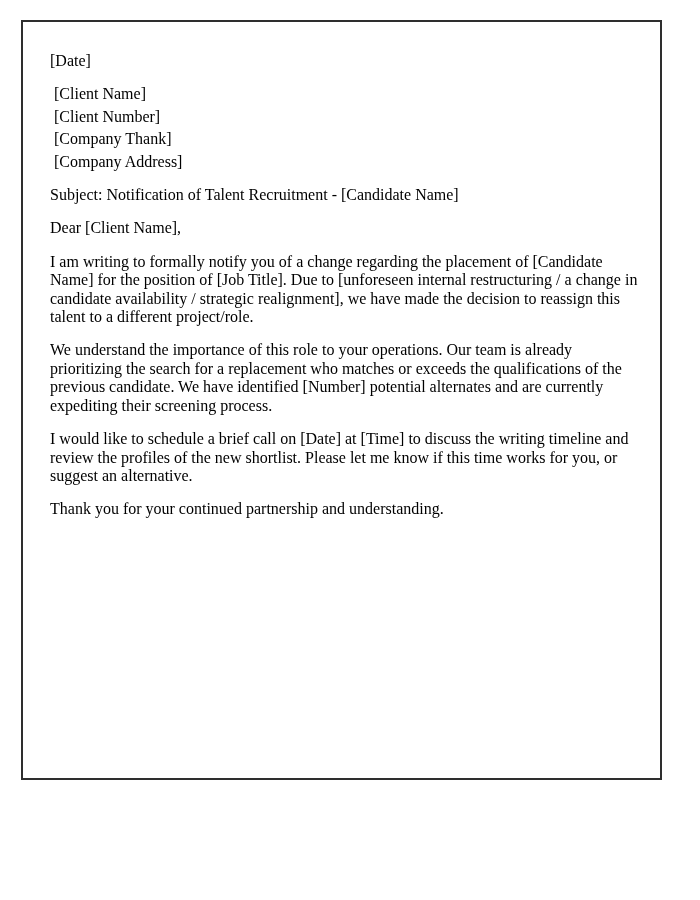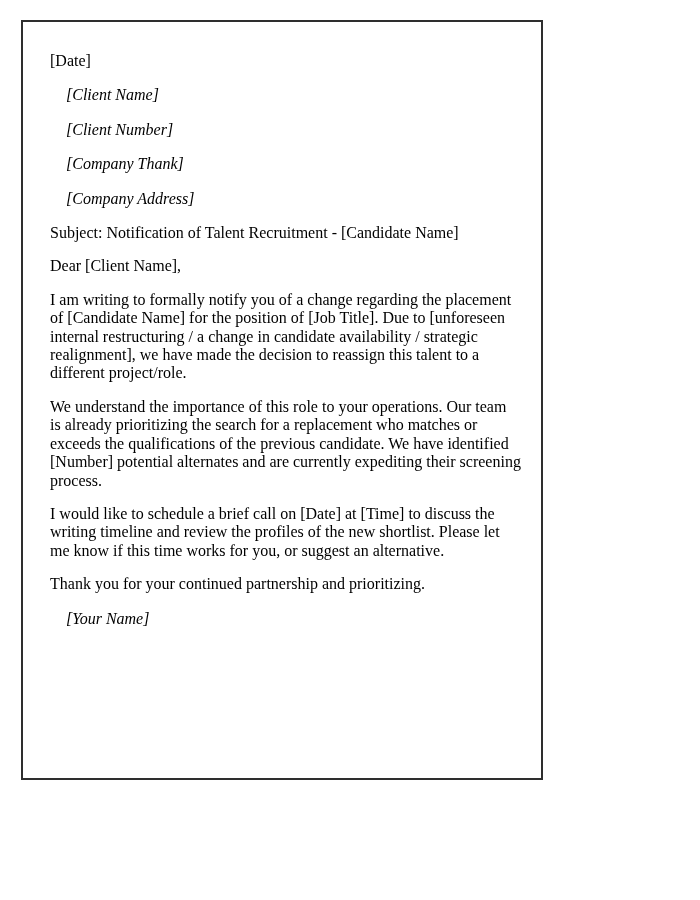--- a/index.html
+++ b/index.html
@@ -10,39 +10,38 @@
   body {
     width: 700px;
     height: 900px;
     position: relative;
     overflow: hidden;
   }
   .page {
     position: absolute;
     left: 21px;
     top: 20px;
-    width: 522px;
+    width: 641px;
     height: 760px;
     box-sizing: border-box;
     background: var(--page-bg, #ffffff);
     border: 2px solid var(--border-color, #2e2e2e);
     padding: 30px 20px 0 27px;
     font-family: "Liberation Serif", "DejaVu Serif", serif;
     font-size: 16px;
     line-height: 18.4px;
     color: var(--text-color, #000000);
   }
   .block {
     margin: 0 0 15px 0;
     padding: 0;
   }
   .line {
-    margin: 16px;
+    margin: 4px;
     padding: 0;
-    font-style: italic;
   }
 </style>
 </head>
 <body>
 
 <div class="page">
 
   <div class="block">[Date]</div>
 
   <div class="block">
@@ -55,20 +54,19 @@
   <div class="block">Subject: Notification of Talent Recruitment - [Candidate Name]</div>
 
   <div class="block">Dear [Client Name],</div>
 
   <p class="block">I am writing to formally notify you of a change regarding the placement of [Candidate Name] for the position of [Job Title]. Due to [unforeseen internal restructuring / a change in candidate availability / strategic realignment], we have made the decision to reassign this talent to a different project/role.</p>
 
   <p class="block">We understand the importance of this role to your operations. Our team is already prioritizing the search for a replacement who matches or exceeds the qualifications of the previous candidate. We have identified [Number] potential alternates and are currently expediting their screening process.</p>
 
   <p class="block">I would like to schedule a brief call on [Date] at [Time] to discuss the writing timeline and review the profiles of the new shortlist. Please let me know if this time works for you, or suggest an alternative.</p>
 
-  <p class="block">Thank you for your continued partnership and prioritizing.</p>
+  <p class="block">Thank you for your continued partnership and understanding.</p>
 
 
   <div class="block">
-    <div class="line">[Your Name]</div>
   </div>
 
 </div>
 
 </body></html>

